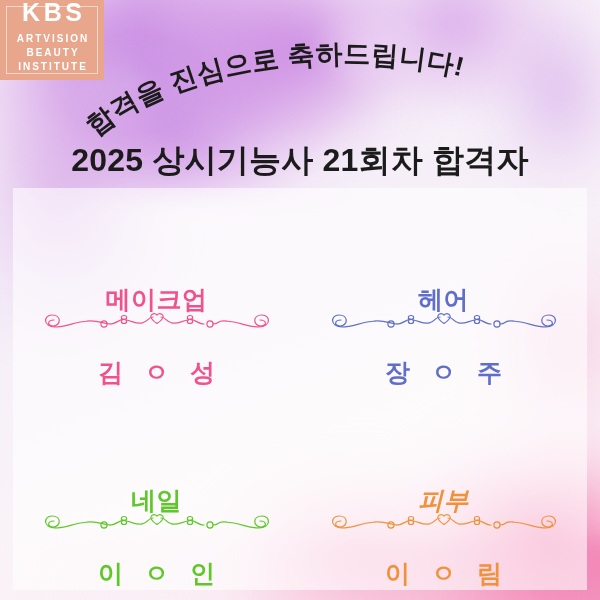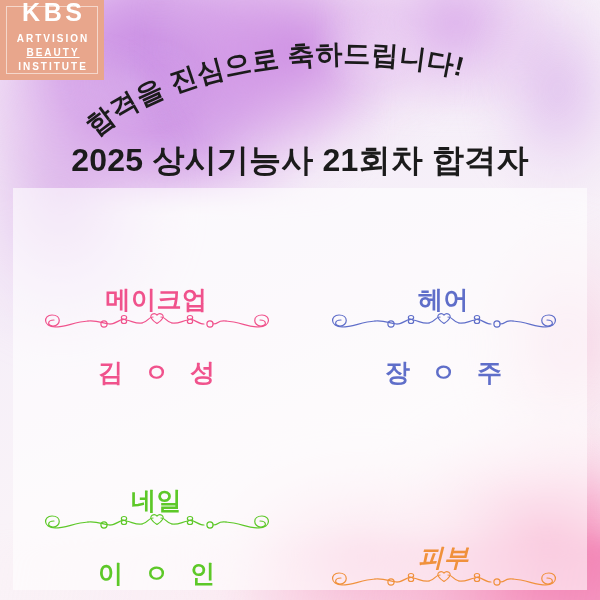--- a/index.html
+++ b/index.html
@@ -277,21 +277,21 @@
   <div class="wc wc-pink-c"></div>
   <div class="wc wc-pink-a"></div>
   <div class="wc wc-pink-b"></div>
   <div class="wc wc-pink-bottom"></div>
   <div class="wc wc-texture"></div>
 
   <div id="logo-block" style="background: rgb(232, 166, 140);">
     <div id="logo-inner"></div>
     <div class="logo-kbs" style="color: rgb(255, 255, 255);">KBS</div>
     <div class="logo-line" style="color: rgb(255, 255, 255);">ARTVISION</div>
-    <div class="logo-line" style="color: rgb(255, 255, 255); text-decoration: underline;">BEAUTY</div>
+    <div class="logo-line" style="color: rgb(255, 255, 255);">BEAUTY</div>
     <div class="logo-line" style="color: rgb(255, 255, 255);">INSTITUTE</div>
   </div>
 
   <div id="arc-title">
     <svg viewBox="0 0 450 110" width="450" height="110" aria-hidden="true">
       <defs>
         <path id="arcpath" d="M 6,96 C 90,18 300,-8 432,52" fill="none"></path>
       </defs>
       <text fill="#1B1B1B">
         <textPath href="#arcpath" startOffset="1%">합격을 진심으로 축하드립니다!</textPath>
@@ -399,16 +399,17 @@
             <path d="M117,11 C122,11 122,16 128,17"></path>
             <path d="M128,17 C134,18 138,15 144,14"></path>
             <path d="M146,9.5 C142.5,9.5 142.5,13.5 146,13.5 C149.5,13.5 149.5,17.5 146,17.5 C142.5,17.5 142.5,13.5 146,13.5 C149.5,13.5 149.5,9.5 146,9.5 Z"></path>
             <path d="M146,13 C150,13 154,18 160,18"></path>
             <circle cx="166" cy="18" r="3.1"></circle>
             <path d="M169,18 C176,18 172,14 182,15"></path>
             <path d="M182,15 C196,16 204,21 215,21 C227,21 227,9 218,9 C208,9 209,20 217,20 C223,20 223,14 216,14"></path>
           </g>
         </svg>
       </div>
+      <div class="cat-name" style="color: rgb(240, 145, 60);">이 ㅇ 림</div>
     </div>
 
   </div>
 </div>
 
 </body></html>

